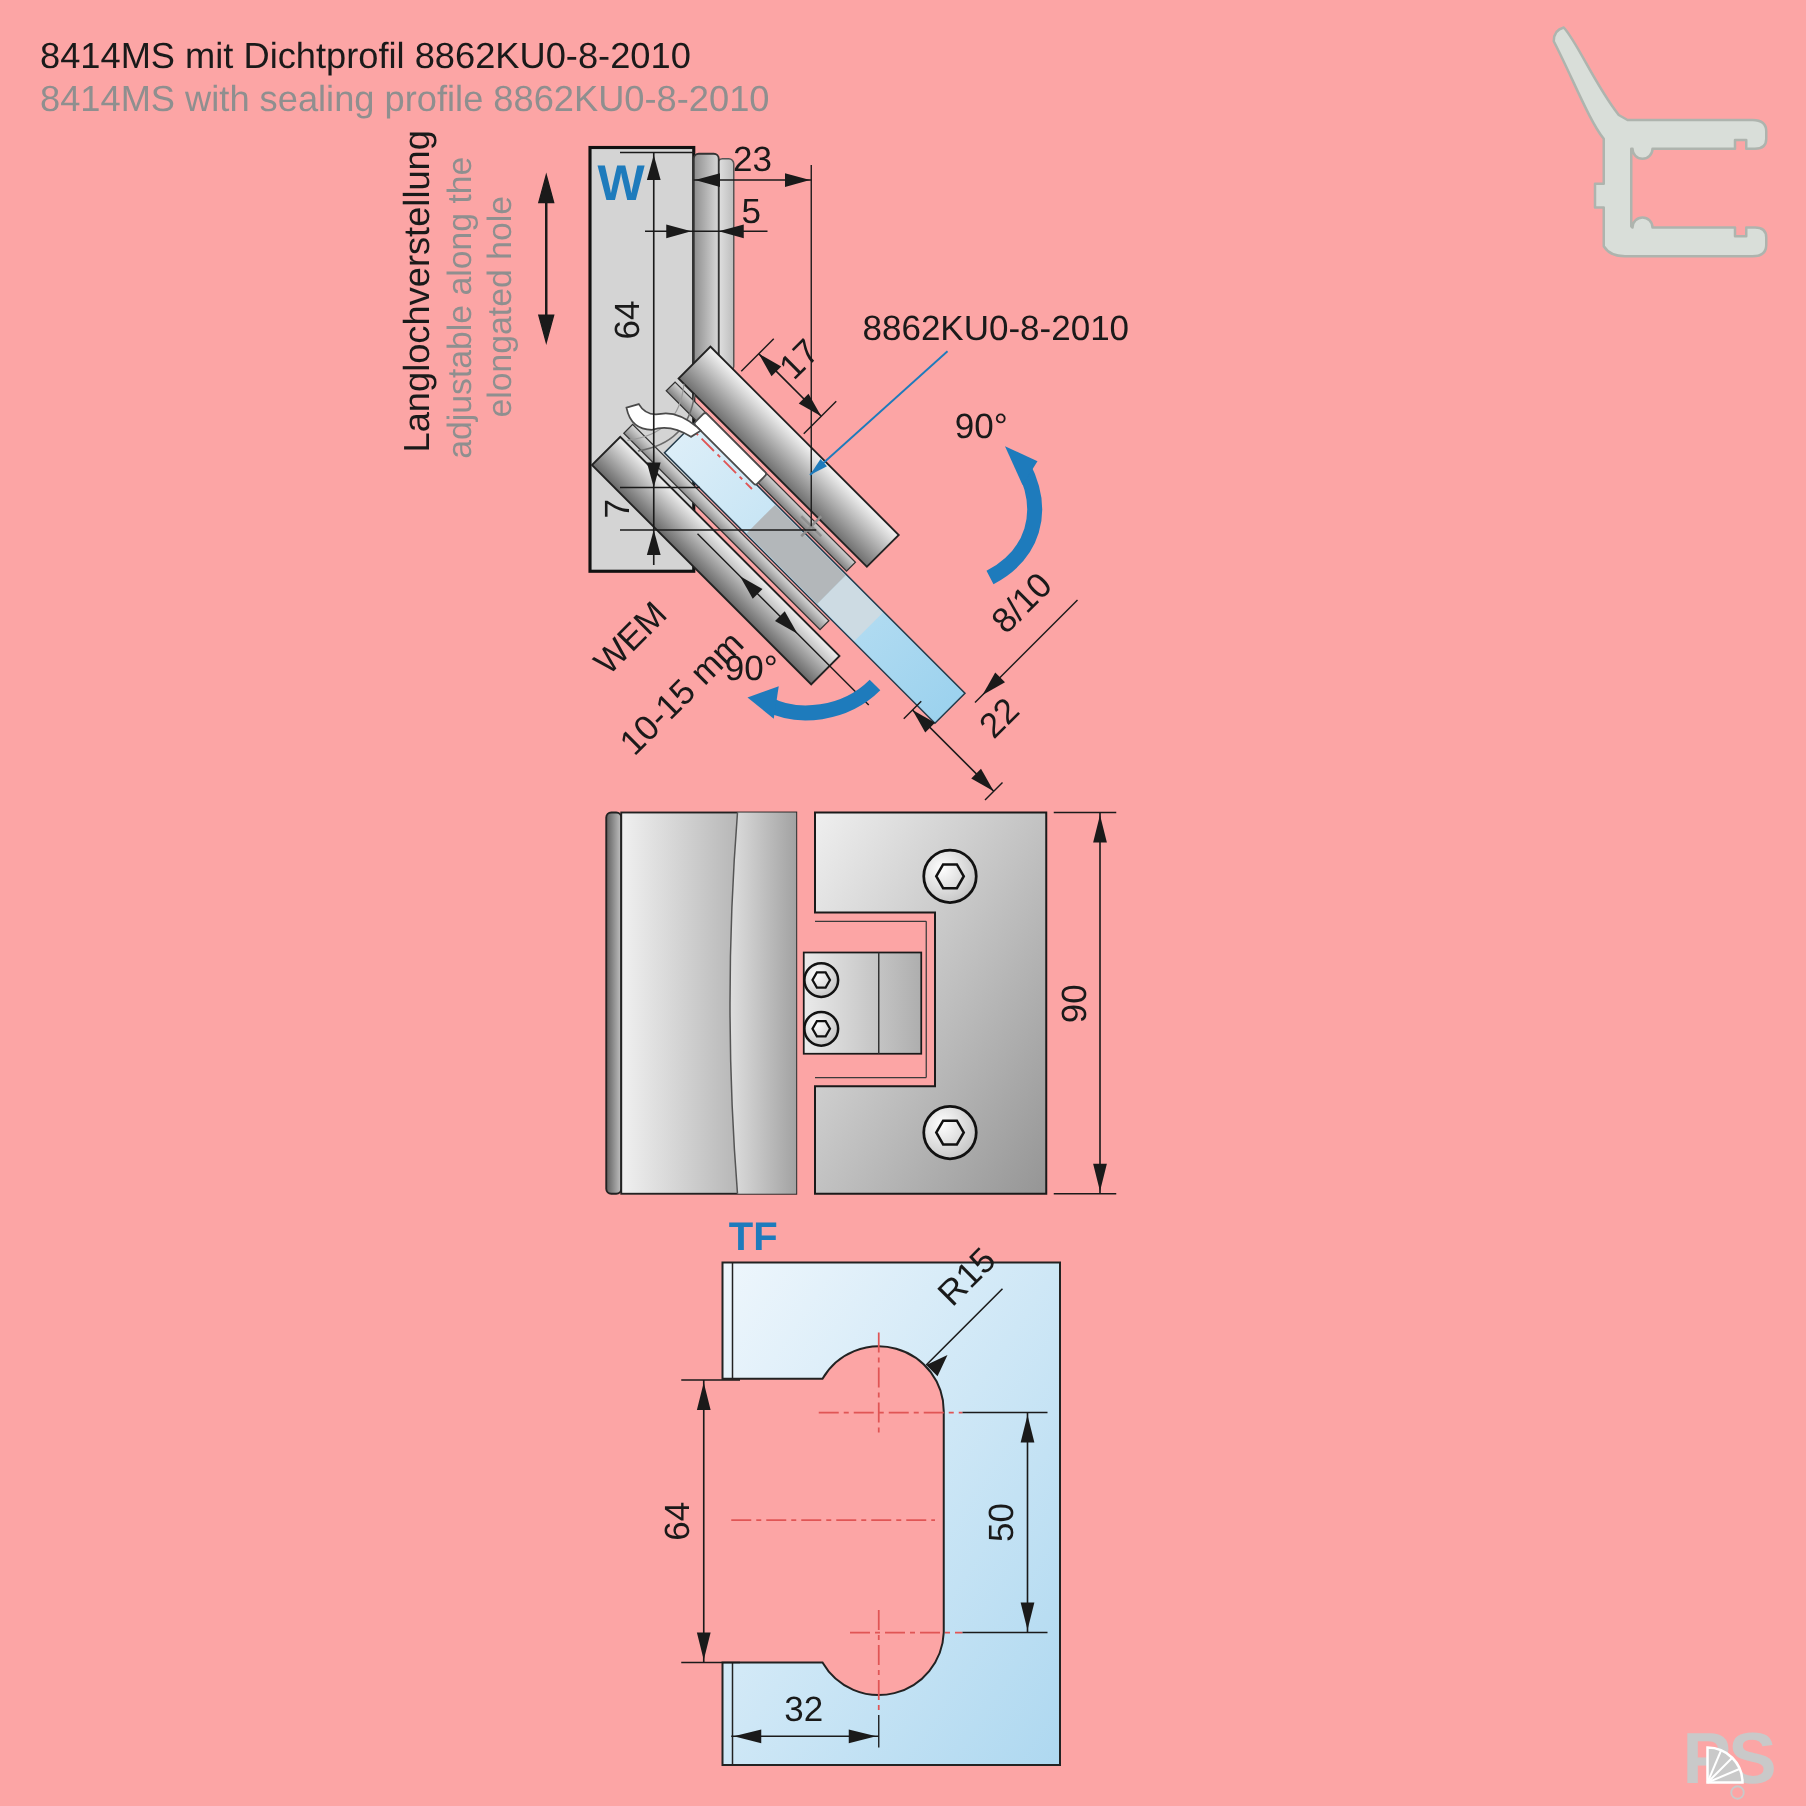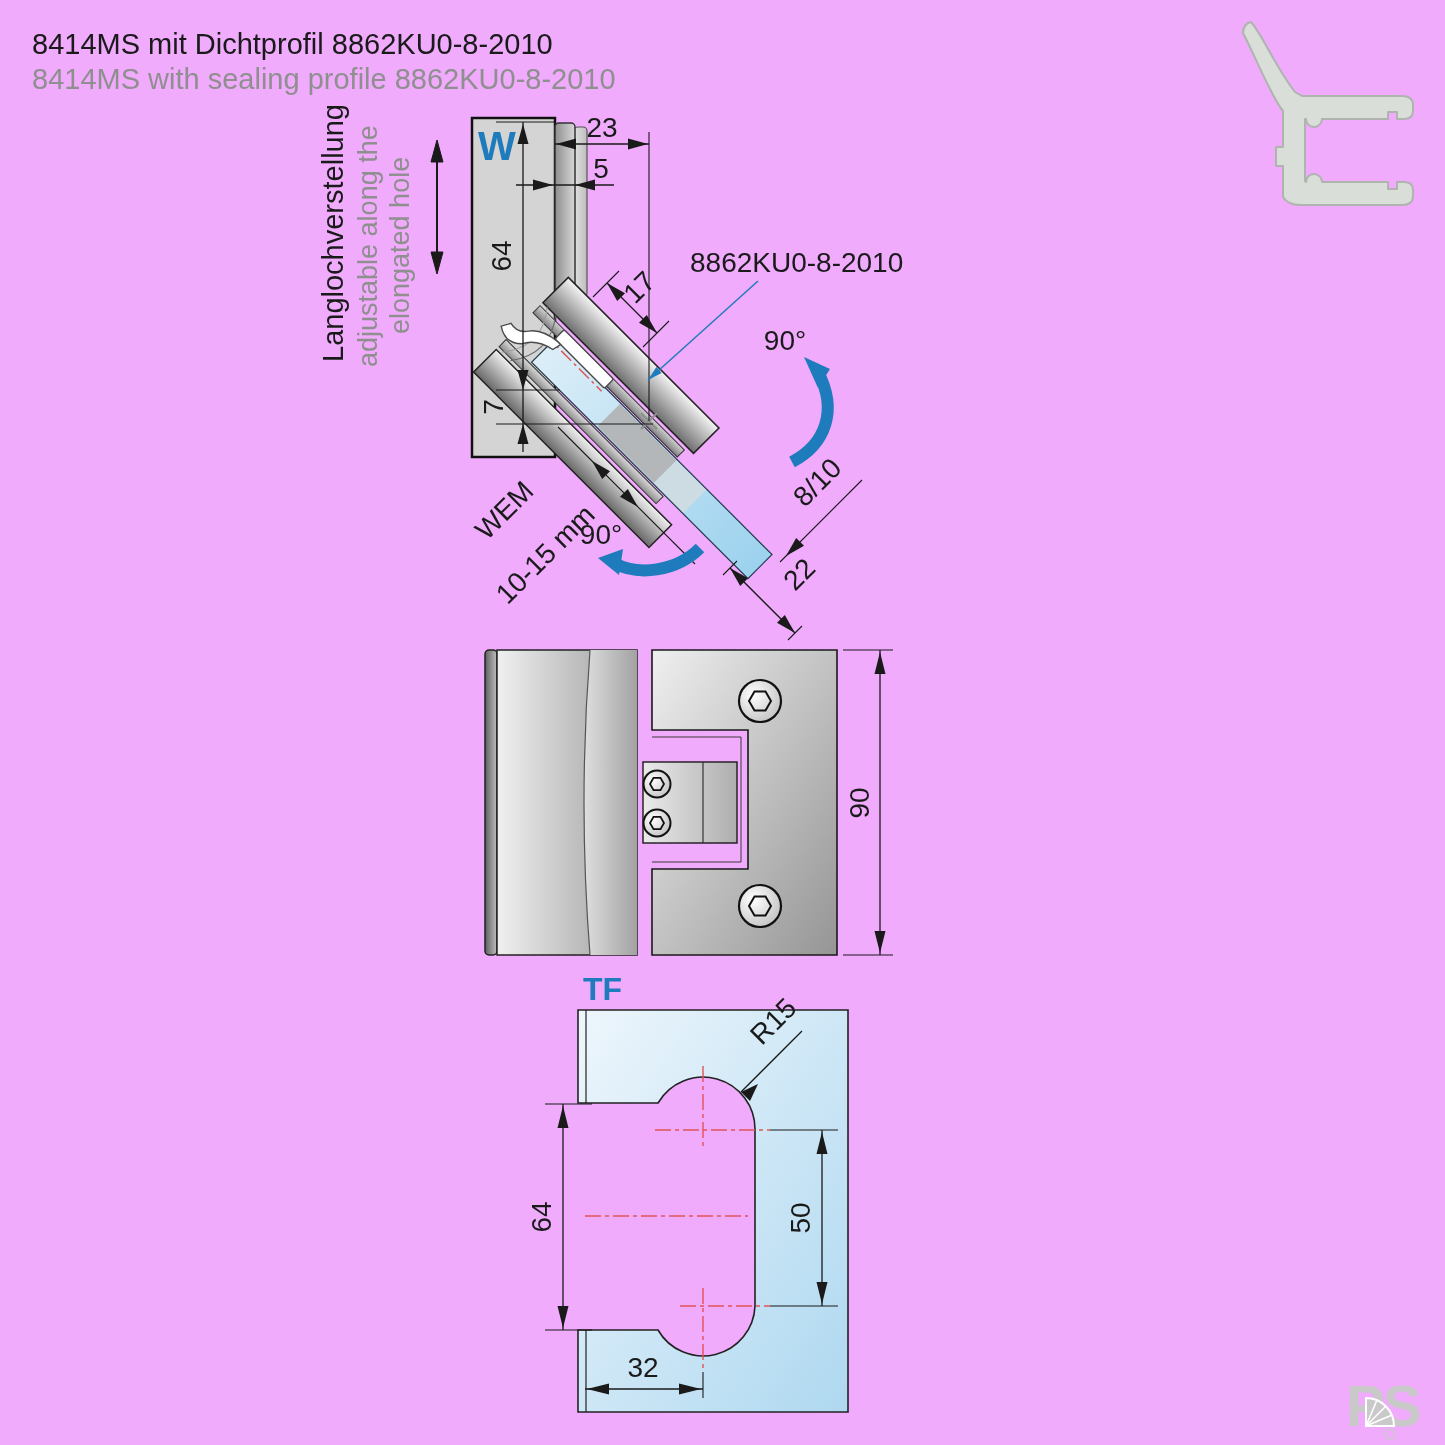--- a/index.html
+++ b/index.html
@@ -1,16 +1,16 @@
 <!DOCTYPE html>
 <html><head>
 <meta charset="utf-8">
 <style>
   html,body{margin:0;padding:0;background:#ffffff;}
-  #canvas{position:relative;width:1445px;height:1445px;background:#f0abfc;overflow:hidden;
+  #canvas{position:relative;width:1445px;height:1445px;background:#fca5a5;overflow:hidden;
           font-family:"Liberation Sans", sans-serif;text-decoration:underline;}
   svg text{font-family:"Liberation Sans", sans-serif;}
   .dim-text{font-size:28px;fill:#1a1a1a;}
   .lbl-blue{fill:#1e7bbc;font-weight:bold;}
 </style>
 </head>
 <body>
 
 <div id="canvas">
 <svg width="1445" height="1445" viewBox="0 0 1445 1445">

